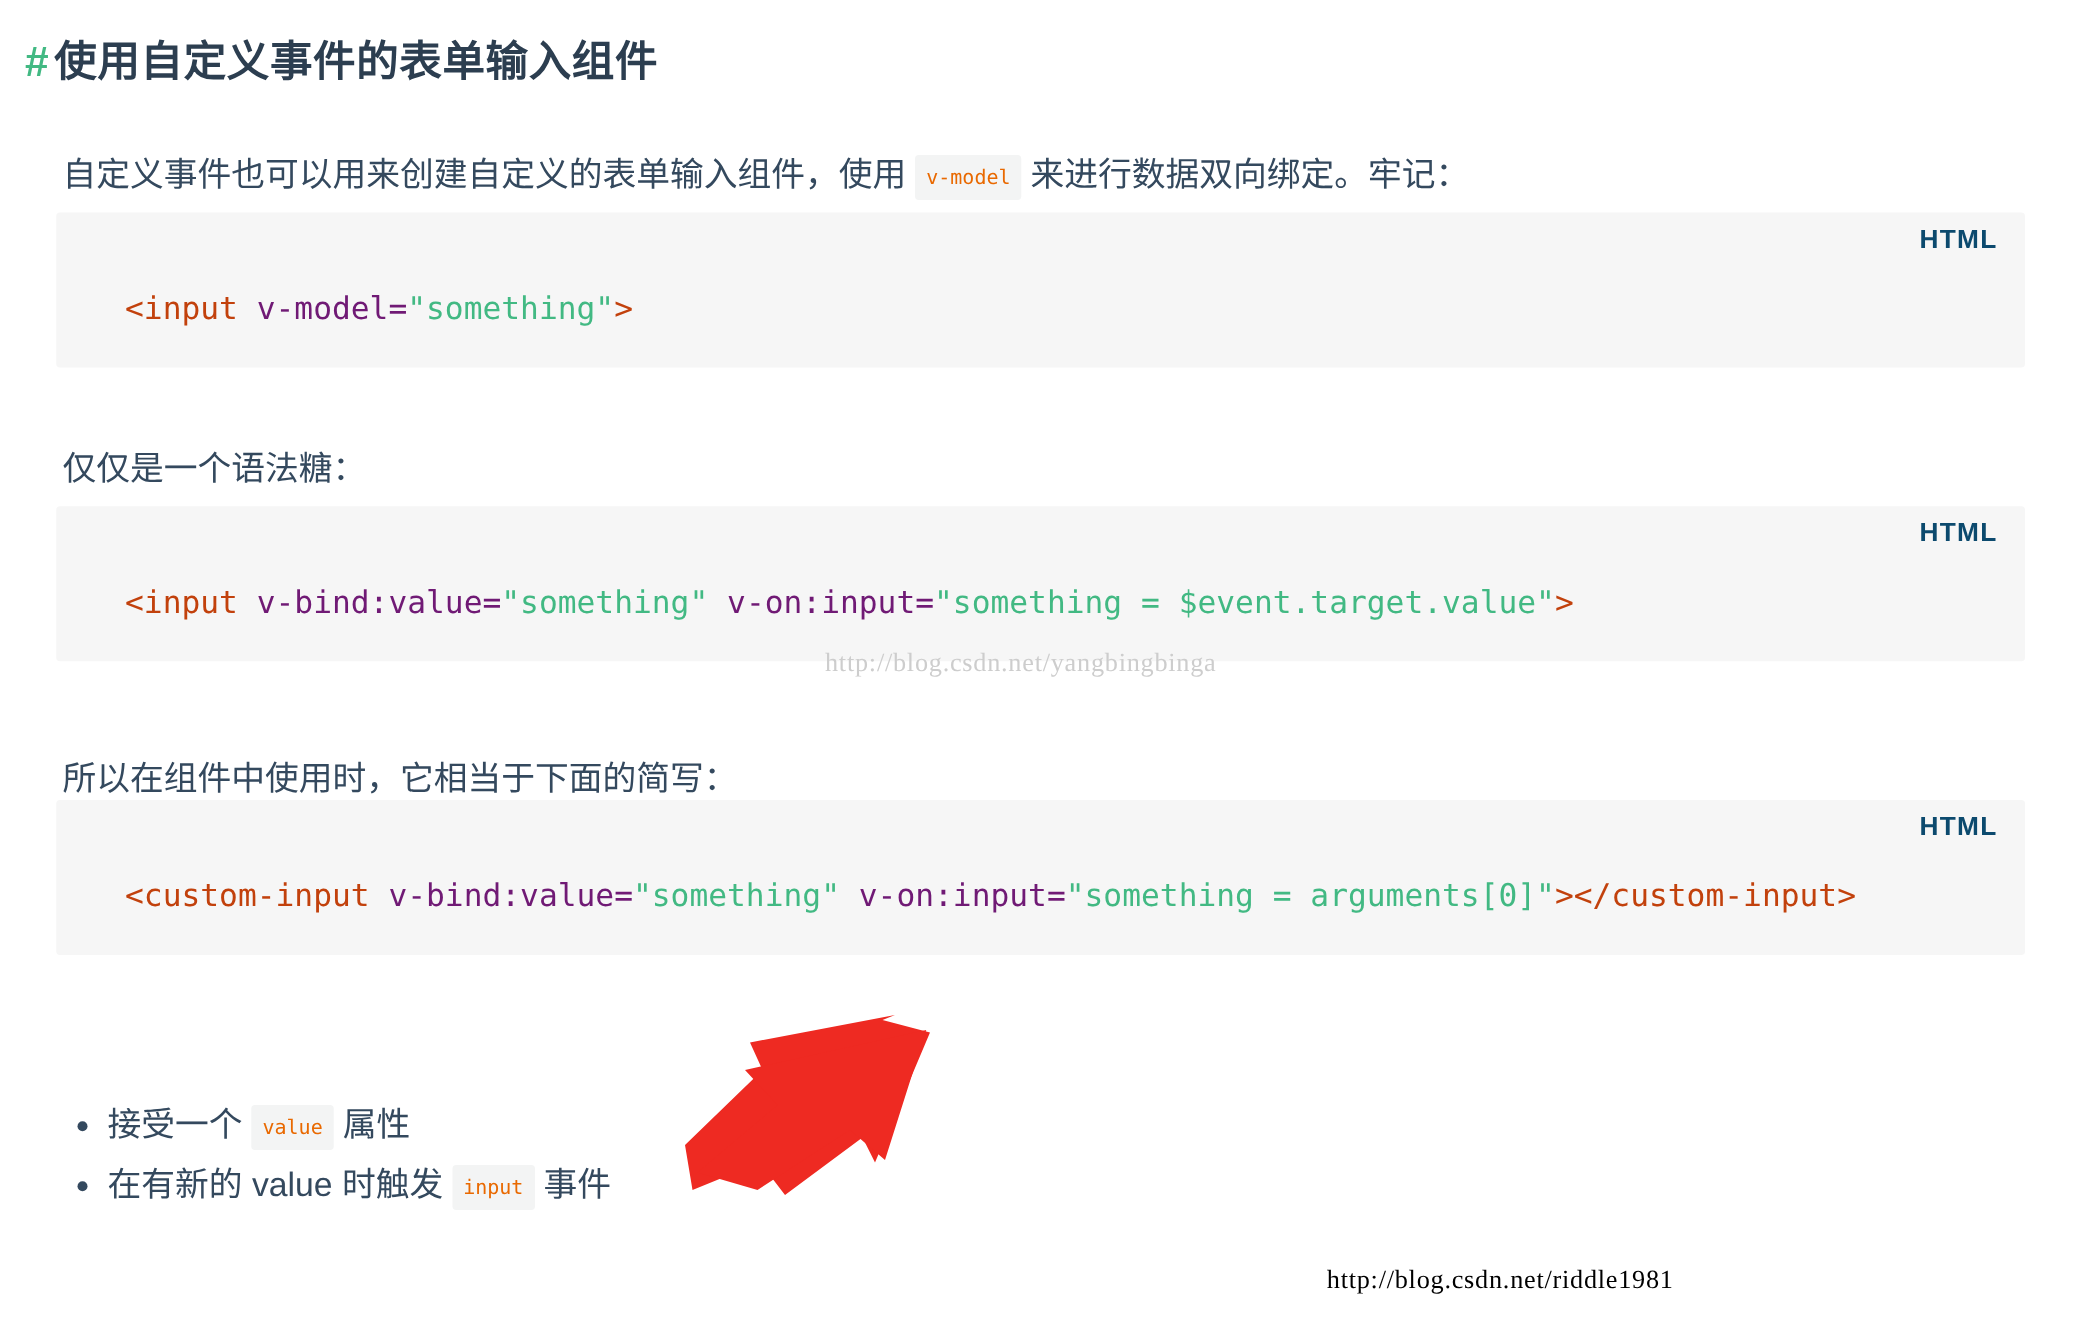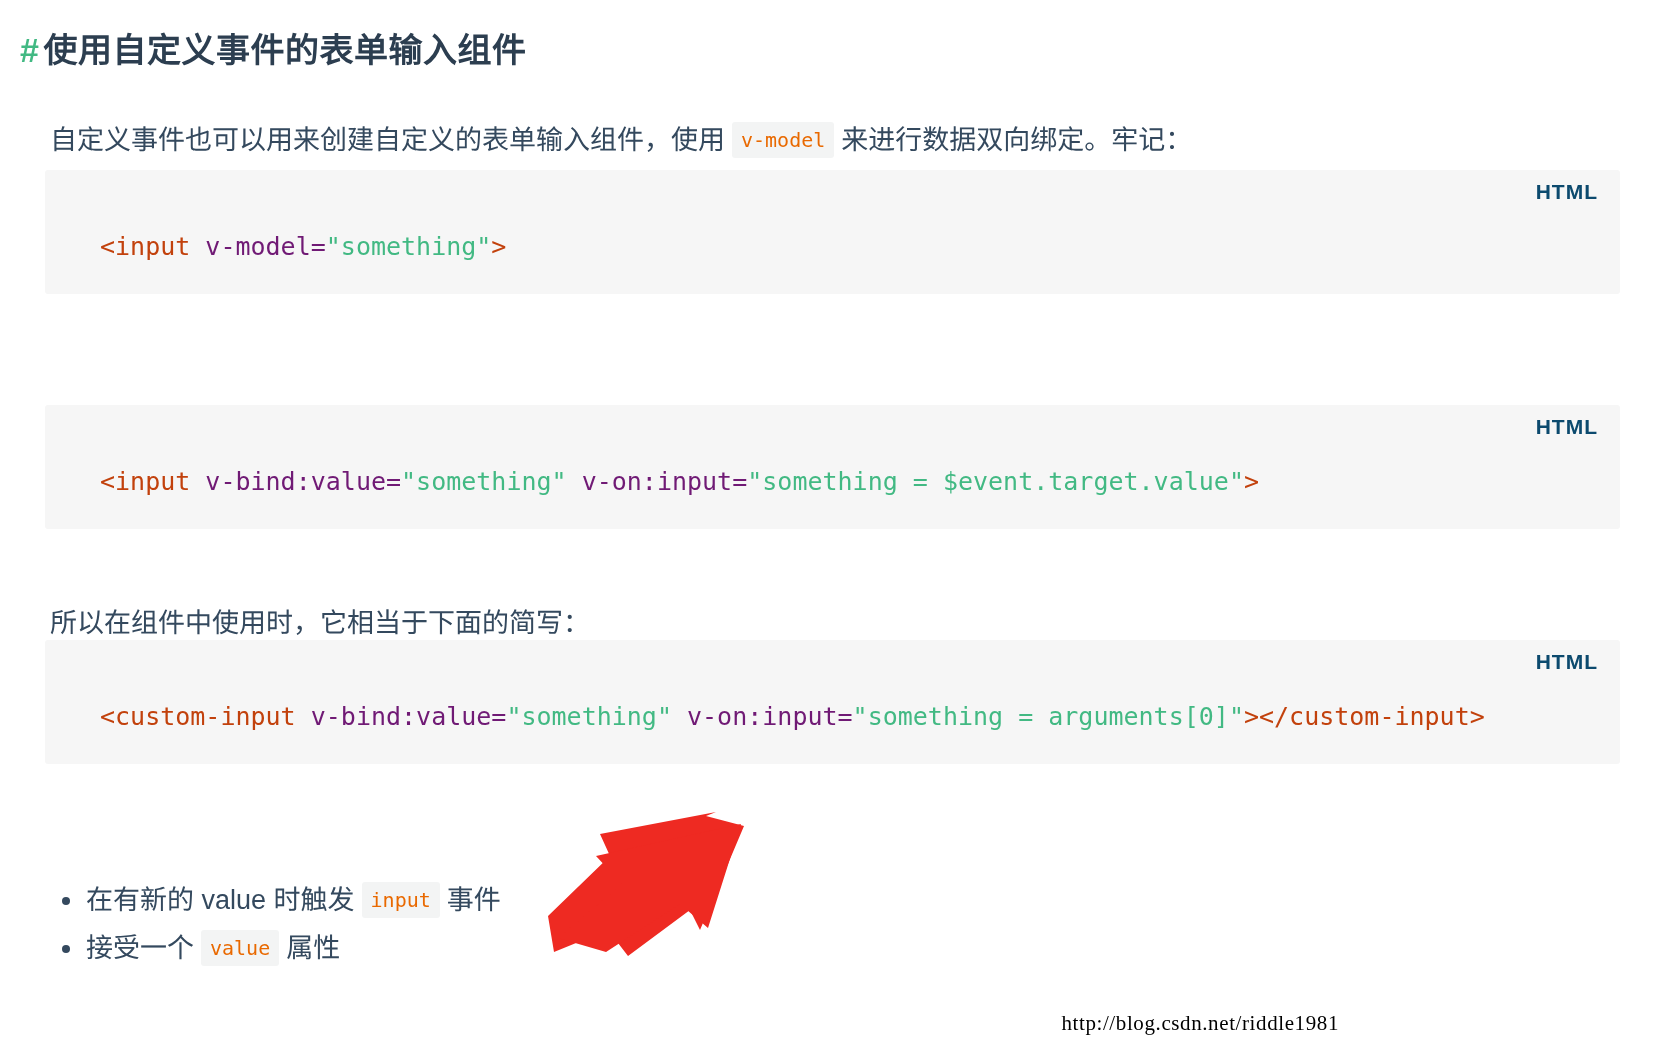--- a/index.html
+++ b/index.html
@@ -57,21 +57,21 @@
   .para-2 { left: 50px; top: 328px; }
   .para-3 { left: 50px; top: 563px; margin-top: 40px; }
   .para-4 { left: 50px; top: 795px; }
 
   
   .chip {
     display: inline-block;
     background: #f3f4f4;
     color: #e96900;
     font-family: "DejaVu Sans Mono", "Liberation Mono", monospace;
-    font-size: 20px;
+    font-size: 16px;
     line-height: 32px;
     padding: 2px 9px;
     border-radius: 3px;
     vertical-align: 2px;
     margin: 0 7px;
   }
 
   
   .codeblock {
     position: absolute;
@@ -176,38 +176,40 @@
 
   <h1 class="heading"><span class="anchor">#</span><span>使用自定义事件的表单输入组件</span></h1>
 
   <p class="para para-1"><span>自定义事件也可以用来创建自定义的表单输入组件，使用</span><code class="chip">v-model</code><span>来进行数据双向绑定。牢记：</span></p>
 
   <div class="codeblock cb-1">
     <span class="lang">HTML</span>
     <pre><code><span class="tok-tag">&lt;input</span><span class="tok-attr"> v-model=</span><span class="tok-str">"something"</span><span class="tok-tag">&gt;</span></code></pre>
   </div>
 
+  <p class="para para-2">仅仅是一个语法糖：</p>
 
   <div class="codeblock cb-2">
     <span class="lang">HTML</span>
     <pre><code><span class="tok-tag">&lt;input</span><span class="tok-attr"> v-bind:value=</span><span class="tok-str">"something"</span><span class="tok-attr"> v-on:input=</span><span class="tok-str">"something = $event.target.value"</span><span class="tok-tag">&gt;</span></code></pre>
   </div>
 
+  <div class="watermark wm-mid">http://blog.csdn.net/yangbingbinga</div>
 
   <p class="para para-3">所以在组件中使用时，它相当于下面的简写：</p>
 
   <div class="codeblock cb-3">
     <span class="lang">HTML</span>
     <pre><code><span class="tok-tag">&lt;custom-input</span><span class="tok-attr"> v-bind:value=</span><span class="tok-str">"something"</span><span class="tok-attr"> v-on:input=</span><span class="tok-str">"something = arguments[0]"</span><span class="tok-tag">&gt;&lt;/custom-input&gt;</span></code></pre>
   </div>
 
 
   <ul class="bullets">
+    <li><span>接受一个</span><code class="chip">value</code><span>属性</span></li>
     <li><span>在有新的 value 时触发</span><code class="chip">input</code><span>事件</span></li>
-    <li><span>接受一个</span><code class="chip">value</code><span>属性</span></li>
   </ul>
 
   <svg class="arrow" viewBox="0 0 200 148">
     <polygon fill="#ee2a22" points="0,104 62,44 52,22 168,0 158,4 196,14 152,118 142,98 80,144 60,118 6,140"></polygon>
     <path fill="#ee2a22" d="M193,12 L160,116 L132,92 L58,140 L10,126 L74,72 L48,44 Z"></path>
   </svg>
 
   <div class="watermark wm-bottom">http://blog.csdn.net/riddle1981</div>
 
 </div>

